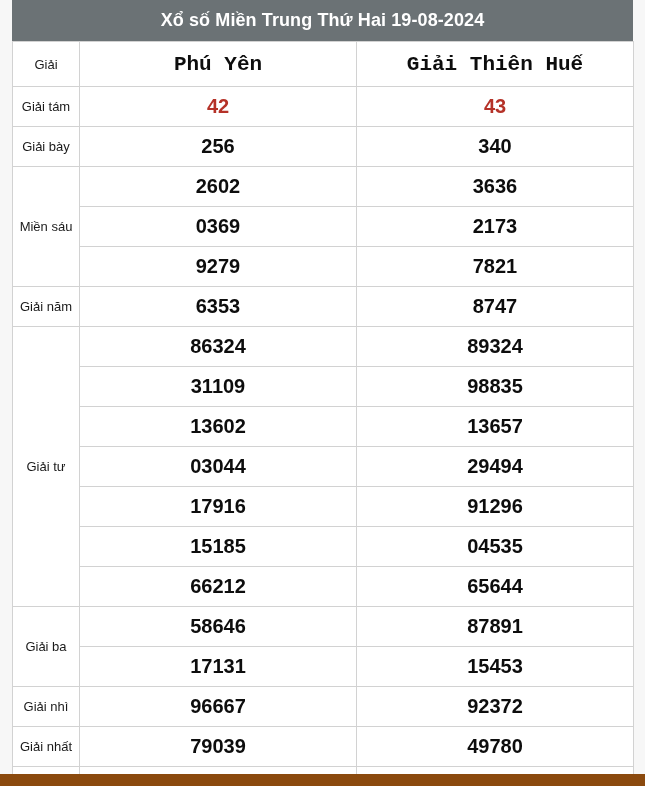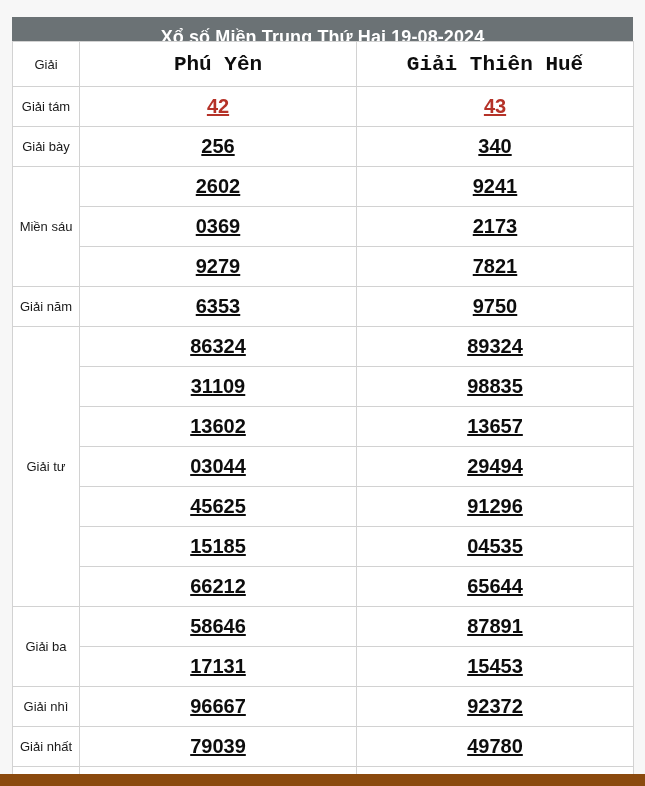--- a/index.html
+++ b/index.html
@@ -20,21 +20,21 @@
     left: 0; top: 0;
     width: 645px;
     height: 786px;
     background: #f7f7f7;
   }
 
   
   .title-bar {
     position: absolute;
     left: 12px;
-    top: 17px;
+    top: 0;
     width: 621px;
     height: 41px;
     background: #6b7275;
     color: #ffffff;
     display: flex;
     align-items: center;
     justify-content: center;
     box-sizing: border-box;
   }
   .title-bar .title-text {
@@ -77,21 +77,20 @@
     color: #0d0d0d;
     height: 44px;
     font-family: Liberation Mono, monospace;
   }
   .cell-num {
     font-size: 20px;
     font-weight: bold;
     color: #0d0d0d;
     height: 39px;
     line-height: 39px;
-    text-decoration: underline;
   }
   .num-red {
     color: #b53228;
   }
   .num-special {
     font-size: 23px;
     color: #b53228;
     font-weight: bold;
   }
 
@@ -132,54 +131,54 @@
           <td class="cell-num num-red">43</td>
         </tr>
         <tr>
           <td class="cell-label">Giải bày</td>
           <td class="cell-num">256</td>
           <td class="cell-num">340</td>
         </tr>
         <tr>
           <td class="cell-label" rowspan="3">Miền sáu</td>
           <td class="cell-num">2602</td>
-          <td class="cell-num">9241</td>
+          <td class="cell-num">3636</td>
         </tr>
         <tr>
           <td class="cell-num">0369</td>
           <td class="cell-num">2173</td>
         </tr>
         <tr>
           <td class="cell-num">9279</td>
           <td class="cell-num">7821</td>
         </tr>
         <tr>
           <td class="cell-label">Giải năm</td>
           <td class="cell-num">6353</td>
-          <td class="cell-num">9750</td>
+          <td class="cell-num">8747</td>
         </tr>
         <tr>
           <td class="cell-label" rowspan="7">Giải tư</td>
           <td class="cell-num">86324</td>
           <td class="cell-num">89324</td>
         </tr>
         <tr>
           <td class="cell-num">31109</td>
           <td class="cell-num">98835</td>
         </tr>
         <tr>
           <td class="cell-num">13602</td>
           <td class="cell-num">13657</td>
         </tr>
         <tr>
           <td class="cell-num">03044</td>
           <td class="cell-num">29494</td>
         </tr>
         <tr>
-          <td class="cell-num">45625</td>
+          <td class="cell-num">17916</td>
           <td class="cell-num">91296</td>
         </tr>
         <tr>
           <td class="cell-num">15185</td>
           <td class="cell-num">04535</td>
         </tr>
         <tr>
           <td class="cell-num">66212</td>
           <td class="cell-num">65644</td>
         </tr>

